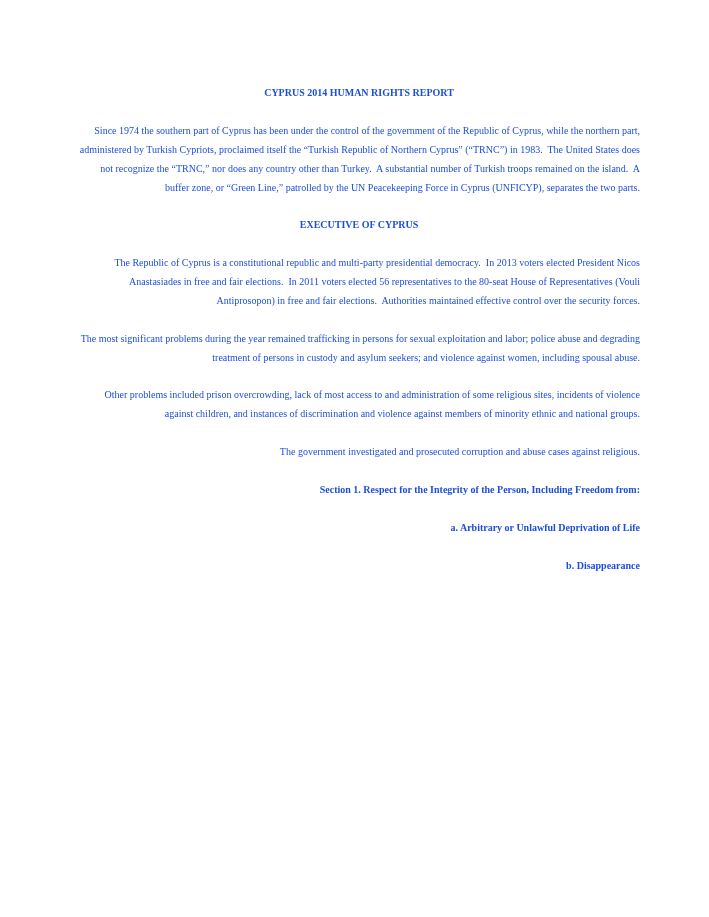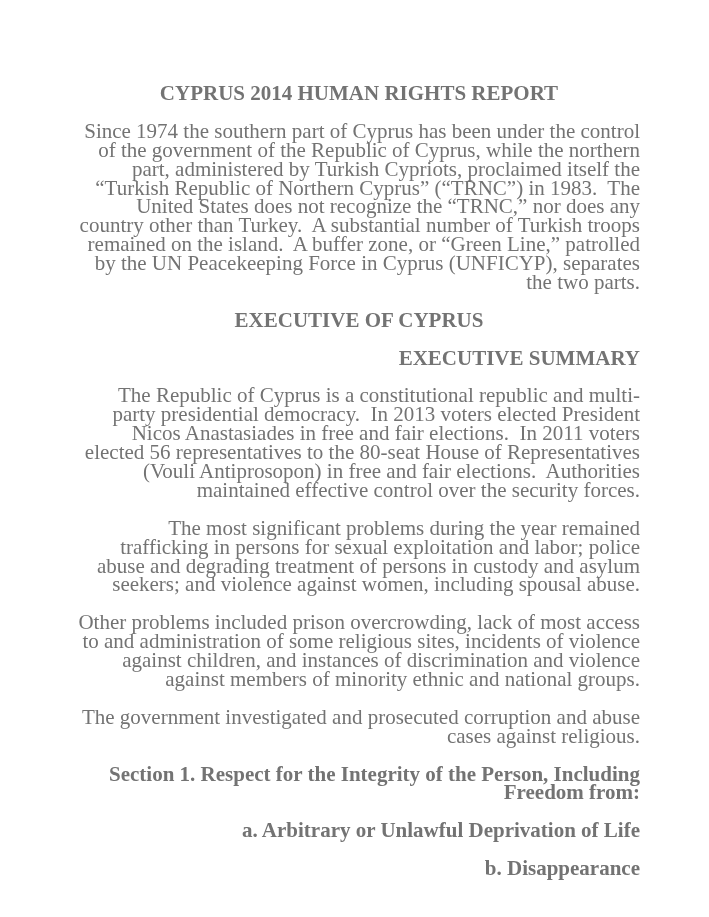--- a/index.html
+++ b/index.html
@@ -8,23 +8,23 @@
     background: #ffffff;
   }
   .page {
     position: relative;
     width: 709px;
     height: 917px;
     background: #ffffff;
     box-sizing: border-box;
     padding: 84px 69px 0 78px;
     font-family: "Liberation Serif", "DejaVu Serif", serif;
-    font-size: 21px;
+    font-size: 10px;
     line-height: 18.9px;
-    color: #737373;
+    color: #1d4ed8;
     overflow: hidden;
   }
   .block {
     margin: 0 0 18.9px 0;
     white-space: pre-wrap;
     font-size: inherit;
     line-height: inherit;
     font-weight: normal;
     text-align: right;
   }
@@ -35,21 +35,20 @@
 <body>
 
 <div class="page">
 
   <div class="block bold center">CYPRUS 2014 HUMAN RIGHTS REPORT</div>
 
   <div class="block">Since 1974 the southern part of Cyprus has been under the control of the government of the Republic of Cyprus, while the northern part, administered by Turkish Cypriots, proclaimed itself the “Turkish Republic of Northern Cyprus” (“TRNC”) in 1983.  The United States does not recognize the “TRNC,” nor does any country other than Turkey.  A substantial number of Turkish troops remained on the island.  A buffer zone, or “Green Line,” patrolled by the UN Peacekeeping Force in Cyprus (UNFICYP), separates the two parts.</div>
 
   <div class="block bold center">EXECUTIVE OF CYPRUS</div>
 
-  <div class="block bold">EXECUTIVE SUMMARY</div>
 
   <div class="block">The Republic of Cyprus is a constitutional republic and multi-party presidential democracy.  In 2013 voters elected President Nicos Anastasiades in free and fair elections.  In 2011 voters elected 56 representatives to the 80-seat House of Representatives (Vouli Antiprosopon) in free and fair elections.  Authorities maintained effective control over the security forces.</div>
 
   <div class="block">The most significant problems during the year remained trafficking in persons for sexual exploitation and labor; police abuse and degrading treatment of persons in custody and asylum seekers; and violence against women, including spousal abuse.</div>
 
   <div class="block">Other problems included prison overcrowding, lack of most access to and administration of some religious sites, incidents of violence against children, and instances of discrimination and violence against members of minority ethnic and national groups.</div>
 
   <div class="block">The government investigated and prosecuted corruption and abuse cases against religious.</div>
 
   <div class="block bold">Section 1. Respect for the Integrity of the Person, Including Freedom from:</div>

